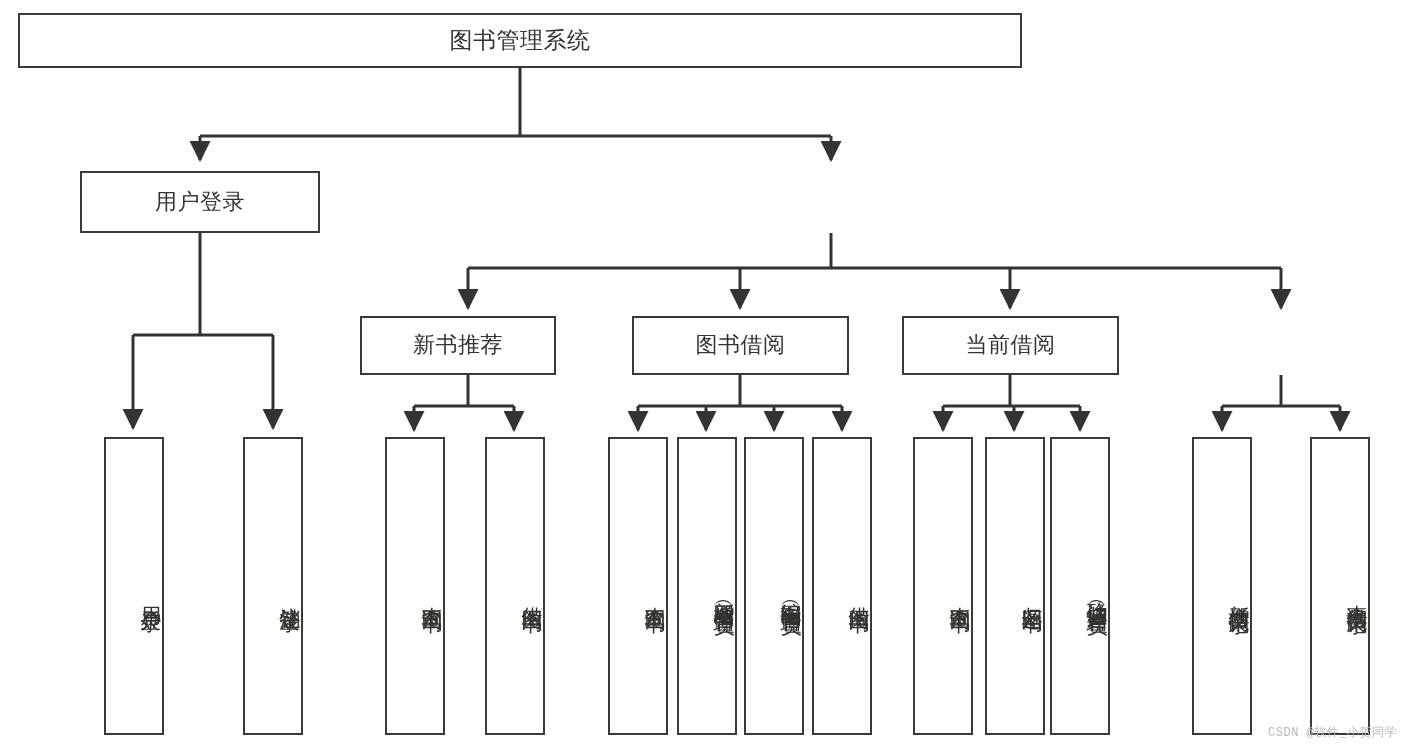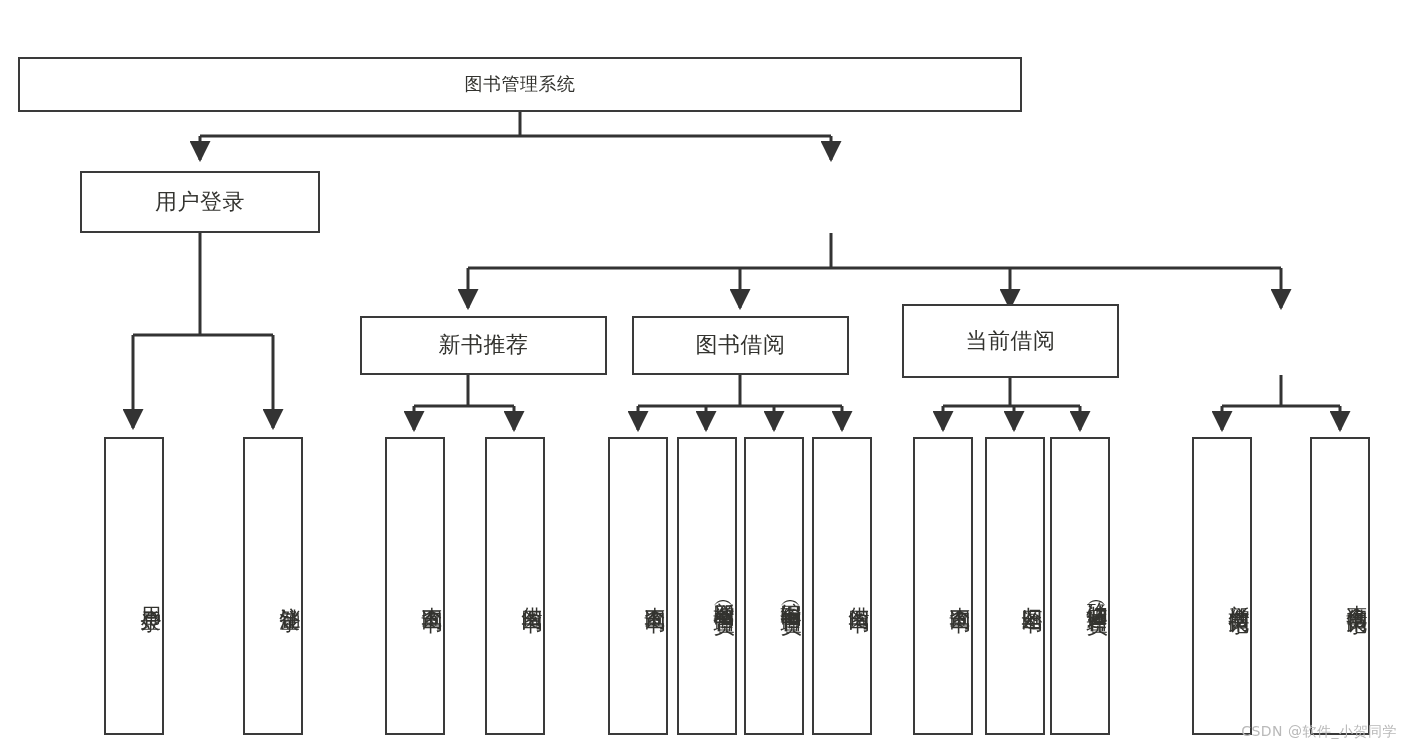--- a/index.html
+++ b/index.html
@@ -38,47 +38,47 @@
     color: #33332f;
     line-height: 1.12;
     z-index: 2;
   }
   .node.horiz {
     font-size: 22px;
     letter-spacing: 0.5px;
     text-align: center;
   }
   .node.root {
-    font-size: 18px;
-    margin-top: 44px;
+    font-size: 23px;
   }
   .node.vert {
     writing-mode: vertical-rl;
     text-orientation: upright;
     font-size: 21px;
     letter-spacing: 2px;
     padding-top: 16px;
     align-items: flex-start;
     justify-content: center;
   }
   .node.vert .vlabel {
     writing-mode: vertical-rl;
     text-orientation: upright;
     display: block;
     white-space: nowrap;
   }
   .watermark {
     position: absolute;
     right: 8px;
     bottom: 6px;
-    font-size: 14px;
+    font-size: 12px;
     color: #b9b9b9;
     letter-spacing: 0.5px;
     z-index: 5;
     white-space: nowrap;
+    font-family: Liberation Mono, monospace;
   }
 </style>
 </head>
 <body>
 
 <div id="diagram">
 
   <svg id="wires" viewBox="0 0 1405 747" width="1405" height="747" xmlns="http://www.w3.org/2000/svg">
     <defs>
       <marker id="arrow" viewBox="0 0 10 10" refX="9" refY="5" markerWidth="7" markerHeight="7" orient="auto-start-reverse">
@@ -130,27 +130,27 @@
   </svg>
 
   <div class="node horiz root" style="left:18px; top:13px; width:1004px; height:55px;">
     <span>图书管理系统</span>
   </div>
 
   <div class="node horiz" style="left:80px; top:171px; width:240px; height:62px;">
     <span>用户登录</span>
   </div>
 
-  <div class="node horiz" style="left:360px; top:316px; width:247px; height:59px;">
+  <div class="node horiz" style="left:360px; top:316px; width:196px; height:59px;">
     <span>新书推荐</span>
   </div>
   <div class="node horiz" style="left:632px; top:316px; width:217px; height:59px;">
     <span>图书借阅</span>
   </div>
-  <div class="node horiz" style="left:902px; top:304px; width:217px; height:74px;">
+  <div class="node horiz" style="left:902px; top:316px; width:217px; height:59px;">
     <span>当前借阅</span>
   </div>
 
   <div class="node vert" style="left:104px; top:437px; width:60px; height:298px;">
     <span class="vlabel">用户登录</span>
   </div>
   <div class="node vert" style="left:243px; top:437px; width:60px; height:298px;">
     <span class="vlabel">注销登录</span>
   </div>
 

